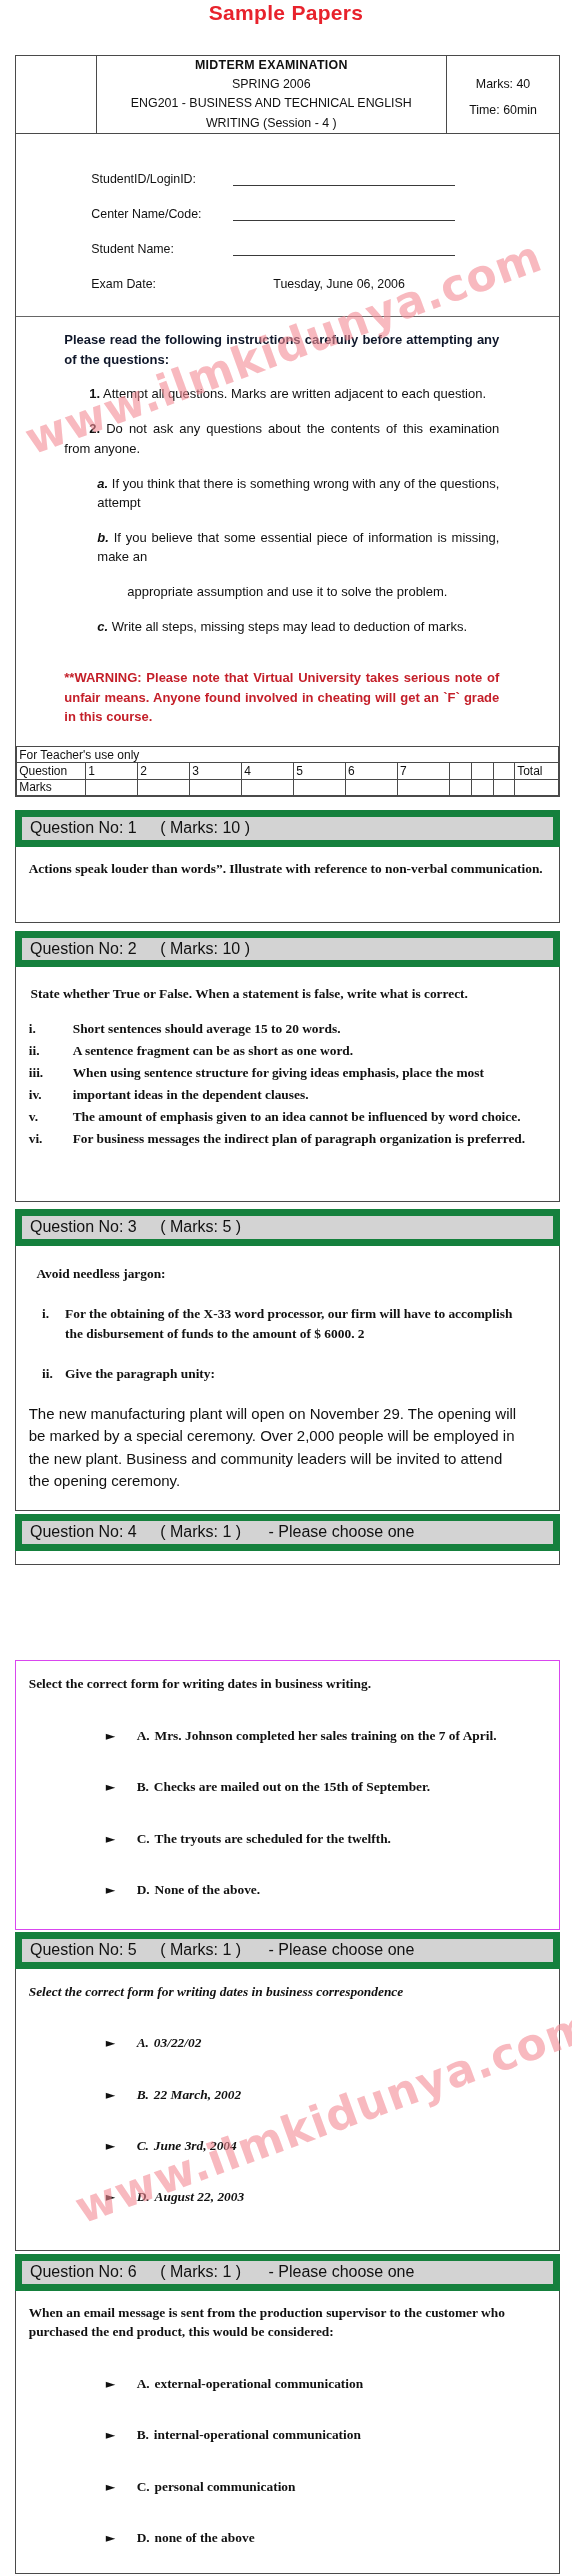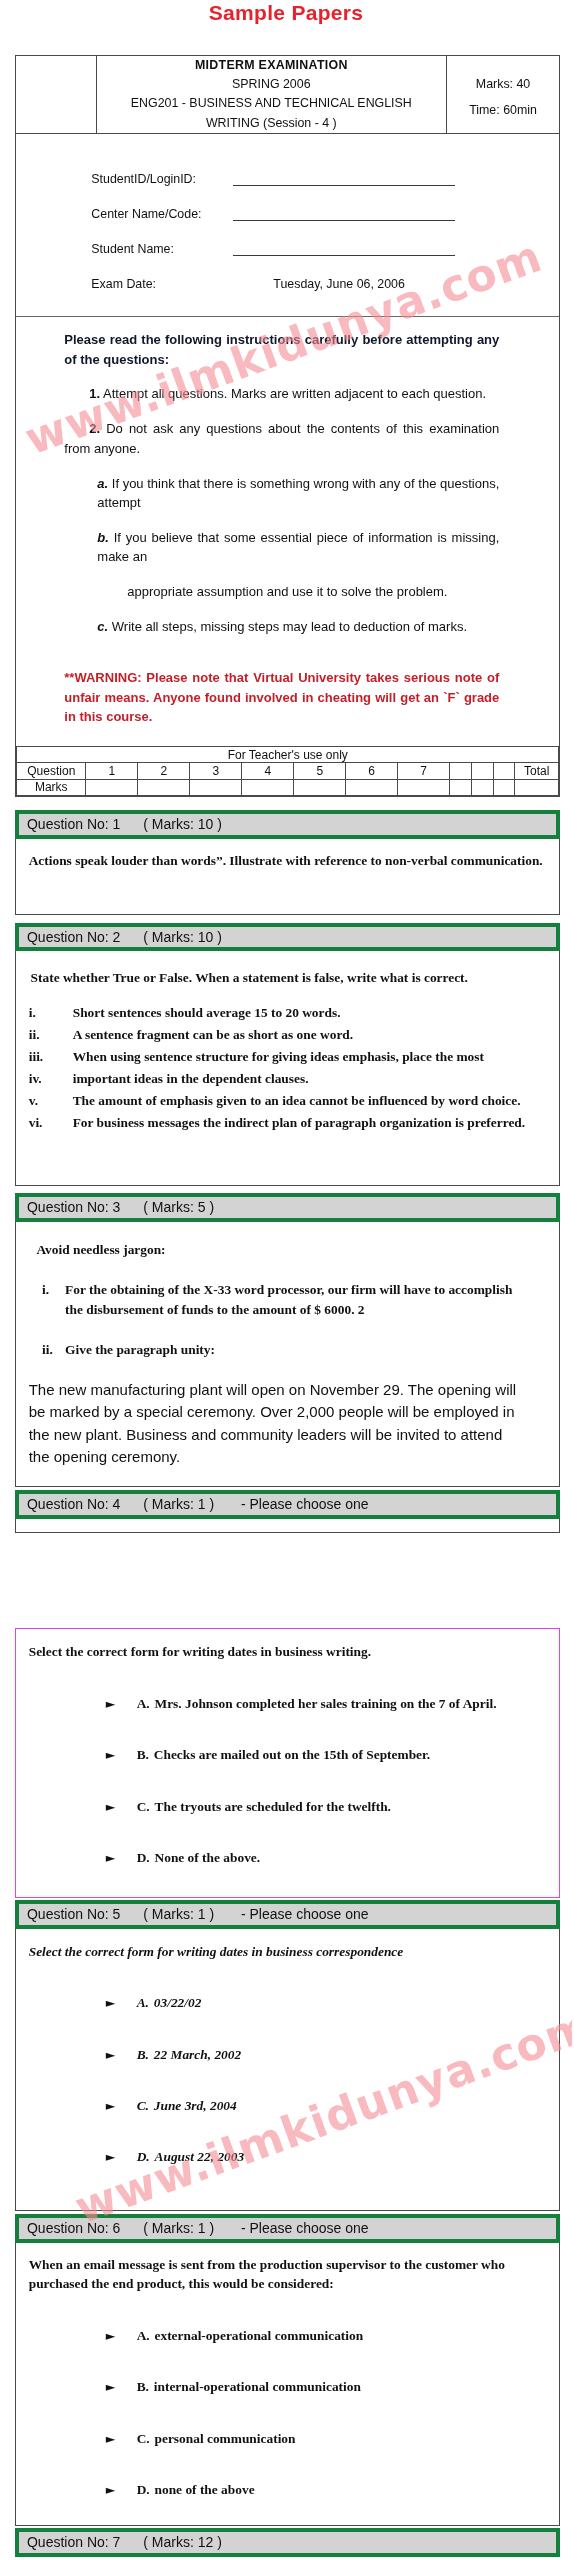--- a/index.html
+++ b/index.html
@@ -40,25 +40,25 @@
   .instructions { padding: 11.5px 60px 0 48px; font-size: 13px; }
   .instr-heading { color: #0f172a; font-weight: bold; text-align: justify; line-height: 1.5; margin: 1.9px 0 0; }
   .ni { text-align: justify; line-height: 1.5; margin: 15.3px 0 0; text-indent: 25px; }
   .ni .marker { font-weight: bold; }
   .li { margin: 15.3px 0 0 33px; text-align: justify; line-height: 1.5; }
   .li .marker { font-weight: bold; font-style: italic; }
   .li-cont { margin: 15.3px 0 0 63px; text-align: justify; line-height: 1.5; }
   .warning { color: #c41f29; font-weight: bold; text-align: justify; line-height: 1.5; margin: 32px 0 0; }
 
   .teacher-table { width: 100%; border-collapse: collapse; margin-top: 19px; font-size: 12px; }
-  .teacher-table td { border: 1px solid #4a4a4a; text-align: center; height: 16.3px; padding: 0 1.9px; }
+  .teacher-table td { border: 1px solid #4a4a4a; height: 16.3px; padding: 0 1.9px; }
   .tt-q { width: 69px; } .tt-total { width: 44px; }
 
   
-  .qheader { border: 4px solid #15803d; background: #d3d3d3; font-size: 14px; padding: 1.9px 7.7px 2.9px; }
+  .qheader { border: 7px solid #15803d; background: #d3d3d3; font-size: 16px; padding: 1.9px 7.7px 2.9px; }
   .qheader .qmarks  { margin-left: 19px; }
   .qheader .qchoose { margin-left: 23px; }
   .qbody {
     border: 1px solid #4a4a4a; border-top: 0; background: #fff;
     padding: 12.4px 11.5px 11.5px 12.4px;
     font-family: "Liberation Serif", serif; font-weight: bold;
     font-size: 13.4px; line-height: 1.45;
   }
   .mt14 { margin-top: 13.4px; } .mt8 { margin-top: 7.7px; } .mt7 { margin-top: 6.7px; } .mt3 { margin-top: 2.9px; }
   .q1-body { min-height: 76px; }

